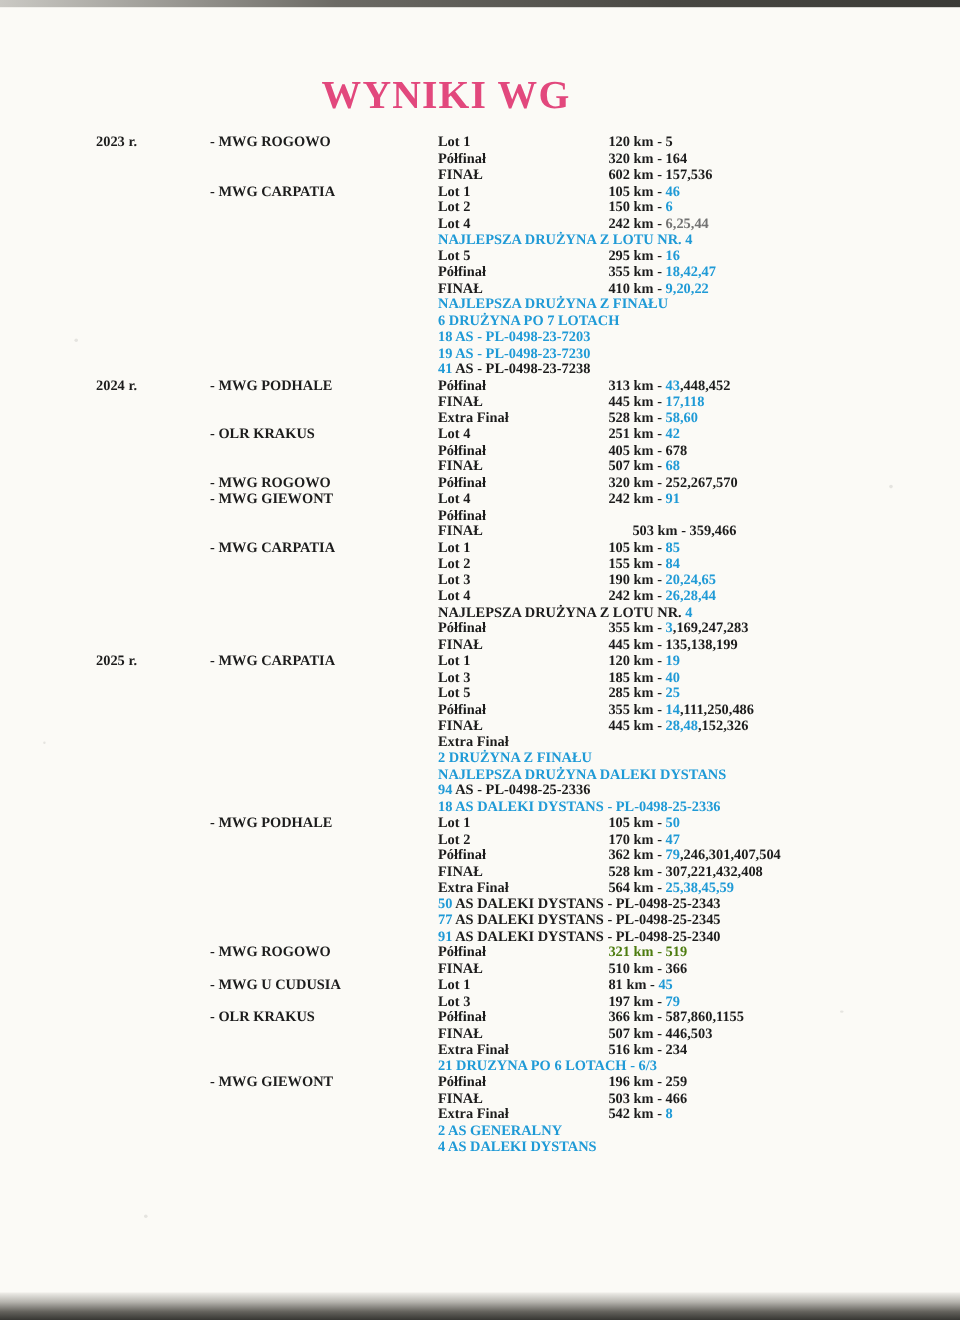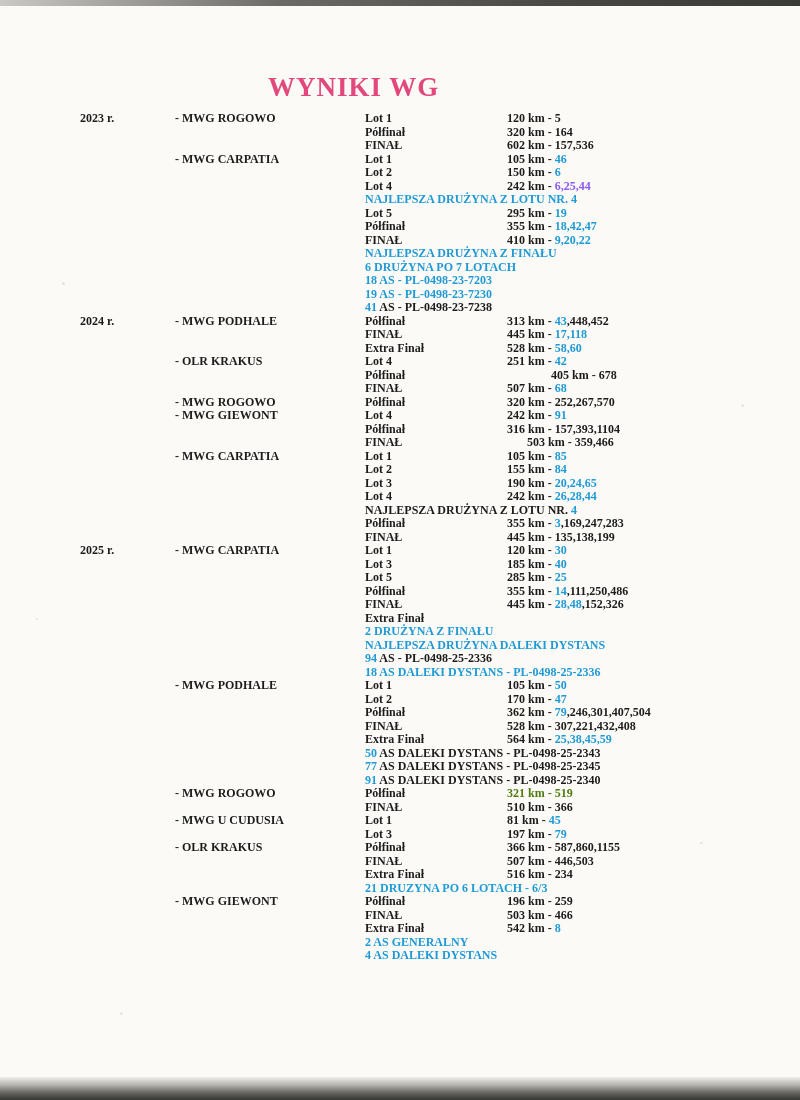--- a/index.html
+++ b/index.html
@@ -31,22 +31,22 @@
       rgba(62,60,54,0.80) 70%,
       rgba(38,38,34,0.92) 100%);
   }
   .noise { position:absolute; border-radius:50%; background:rgba(70,70,64,0.12); }
   .n1 { left:62px;  top:282px;  width:3px; height:3px; }
   .n2 { left:741px; top:404px;  width:3px; height:3px; }
   .n3 { left:36px;  top:618px;  width:2px; height:2px; }
   .n4 { left:700px; top:842px;  width:3px; height:2px; }
   .n5 { left:120px; top:1012px; width:3px; height:3px; }
   .title {
-    position:absolute; left:268px; top:72px;
-    font-size:27px; font-weight:bold; letter-spacing:1px;
+    position:absolute; left:268px; top:62px;
+    font-size:33px; font-weight:bold; letter-spacing:1px;
     white-space:nowrap;
   }
   .rows { position:absolute; left:0; top:112px; width:800px; }
   .row {
     display:flex; height:13.5px; line-height:13.7px;
     font-size:12px; font-weight:bold; white-space:nowrap;
   }
   .c-year   { flex:none; width:175px; padding-left:80px; }
   .c-org    { flex:none; width:190px; }
   .c-flight { flex:none; width:142px; }
@@ -93,33 +93,33 @@
       <div class="row">
         <div class="c-year"></div>
         <div class="c-org"></div>
         <div class="c-flight">Lot 2</div>
         <div class="c-result"><span style="color: rgb(28, 28, 28);">150 km - </span><span style="color: rgb(31, 154, 214);">6</span></div>
       </div>
       <div class="row">
         <div class="c-year"></div>
         <div class="c-org"></div>
         <div class="c-flight">Lot 4</div>
-        <div class="c-result"><span style="color: rgb(28, 28, 28);">242 km - </span><span style="color: #8b5cf6;">6,25,44</span></div>
+        <div class="c-result"><span style="color: rgb(28, 28, 28);">242 km - </span><span style="color: #737373;">6,25,44</span></div>
       </div>
       <div class="row">
         <div class="c-year"></div>
         <div class="c-org"></div>
         <div class="c-flight"><span style="color: rgb(31, 154, 214);">NAJLEPSZA DRUŻYNA Z LOTU NR. 4</span></div>
         <div class="c-result"></div>
       </div>
       <div class="row">
         <div class="c-year"></div>
         <div class="c-org"></div>
         <div class="c-flight">Lot 5</div>
-        <div class="c-result"><span style="color: rgb(28, 28, 28);">295 km - </span><span style="color: rgb(31, 154, 214);">19</span></div>
+        <div class="c-result"><span style="color: rgb(28, 28, 28);">295 km - </span><span style="color: rgb(31, 154, 214);">16</span></div>
       </div>
       <div class="row">
         <div class="c-year"></div>
         <div class="c-org"></div>
         <div class="c-flight">Półfinał</div>
         <div class="c-result"><span style="color: rgb(28, 28, 28);">355 km - </span><span style="color: rgb(31, 154, 214);">18,42,47</span></div>
       </div>
       <div class="row">
         <div class="c-year"></div>
         <div class="c-org"></div>
@@ -177,21 +177,21 @@
       <div class="row">
         <div class="c-year"></div>
         <div class="c-org">- OLR KRAKUS</div>
         <div class="c-flight">Lot 4</div>
         <div class="c-result"><span style="color: rgb(28, 28, 28);">251 km - </span><span style="color: rgb(31, 154, 214);">42</span></div>
       </div>
       <div class="row">
         <div class="c-year"></div>
         <div class="c-org"></div>
         <div class="c-flight">Półfinał</div>
-        <div class="c-result"><span style="color: rgb(28, 28, 28); margin-left: 44px;">405 km - 678</span></div>
+        <div class="c-result"><span style="color: rgb(28, 28, 28);">405 km - 678</span></div>
       </div>
       <div class="row">
         <div class="c-year"></div>
         <div class="c-org"></div>
         <div class="c-flight">FINAŁ</div>
         <div class="c-result"><span style="color: rgb(28, 28, 28);">507 km - </span><span style="color: rgb(31, 154, 214);">68</span></div>
       </div>
       <div class="row">
         <div class="c-year"></div>
         <div class="c-org">- MWG ROGOWO</div>
@@ -201,21 +201,20 @@
       <div class="row">
         <div class="c-year"></div>
         <div class="c-org">- MWG GIEWONT</div>
         <div class="c-flight">Lot 4</div>
         <div class="c-result"><span style="color: rgb(28, 28, 28);">242 km - </span><span style="color: rgb(31, 154, 214);">91</span></div>
       </div>
       <div class="row">
         <div class="c-year"></div>
         <div class="c-org"></div>
         <div class="c-flight">Półfinał</div>
-        <div class="c-result"><span style="color: rgb(28, 28, 28);">316 km - 157,393,1104</span></div>
       </div>
       <div class="row">
         <div class="c-year"></div>
         <div class="c-org"></div>
         <div class="c-flight">FINAŁ</div>
         <div class="c-result"><span style="color: rgb(28, 28, 28); padding-left: 20px;">503 km - 359,466</span></div>
       </div>
       <div class="row">
         <div class="c-year"></div>
         <div class="c-org">- MWG CARPATIA</div>
@@ -255,21 +254,21 @@
       <div class="row">
         <div class="c-year"></div>
         <div class="c-org"></div>
         <div class="c-flight">FINAŁ</div>
         <div class="c-result"><span style="color: rgb(28, 28, 28);">445 km - 135,138,199</span></div>
       </div>
       <div class="row">
         <div class="c-year">2025 r.</div>
         <div class="c-org">- MWG CARPATIA</div>
         <div class="c-flight">Lot 1</div>
-        <div class="c-result"><span style="color: rgb(28, 28, 28);">120 km - </span><span style="color: rgb(31, 154, 214);">30</span></div>
+        <div class="c-result"><span style="color: rgb(28, 28, 28);">120 km - </span><span style="color: rgb(31, 154, 214);">19</span></div>
       </div>
       <div class="row">
         <div class="c-year"></div>
         <div class="c-org"></div>
         <div class="c-flight">Lot 3</div>
         <div class="c-result"><span style="color: rgb(28, 28, 28);">185 km - </span><span style="color: rgb(31, 154, 214);">40</span></div>
       </div>
       <div class="row">
         <div class="c-year"></div>
         <div class="c-org"></div>

